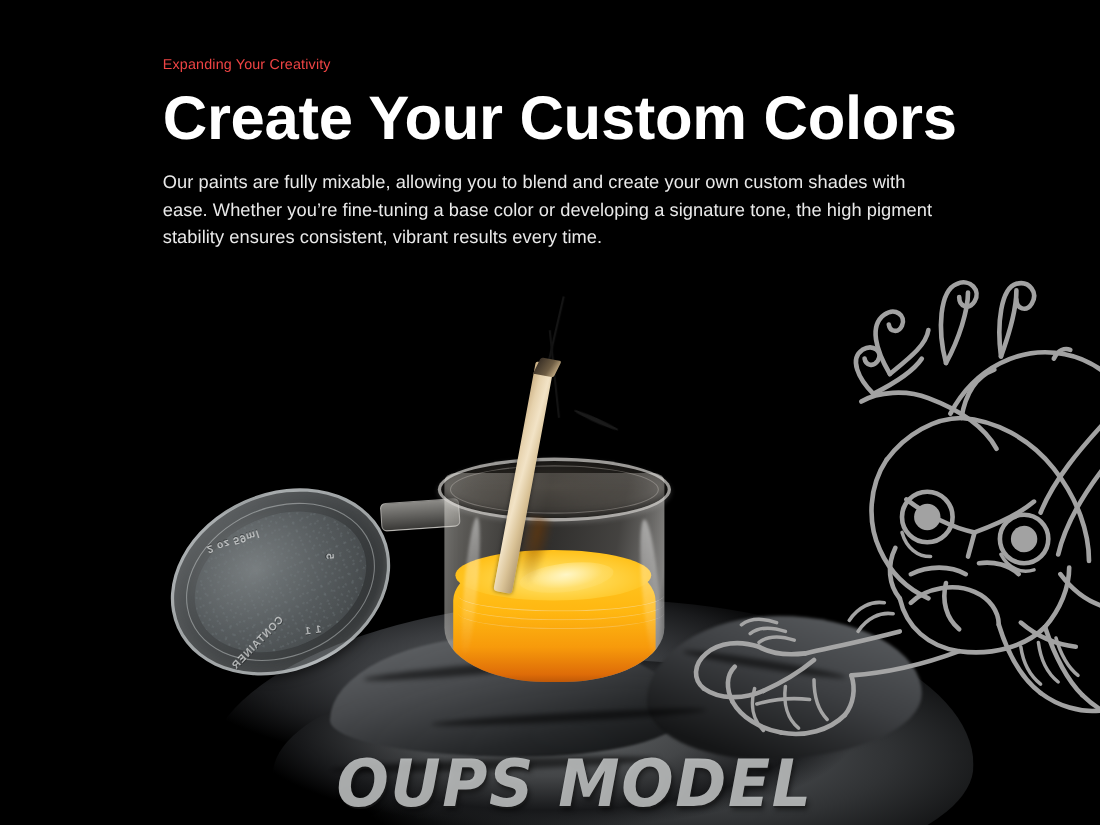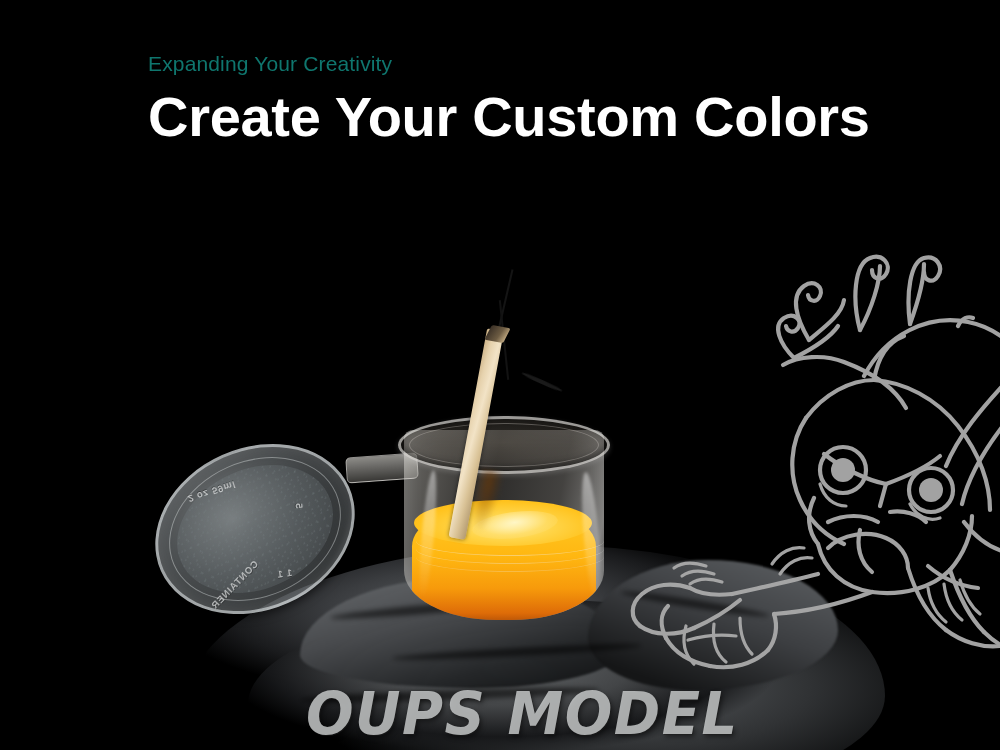--- a/index.html
+++ b/index.html
@@ -18,23 +18,23 @@
   }
 
   
   .copy-block {
     position:absolute;
     left:148px; top:50px;
     width:720px;
     z-index:40;
   }
   .eyebrow {
-    font-size:21px;
+    font-size:13px;
     letter-spacing:.15px;
-    color:#0f766e;
+    color:#ef4444;
     line-height:1.35;
     white-space:nowrap;
   }
   .headline {
     margin-top:9px;
     font-size:56px;
     font-weight:700;
     color:#ffffff;
     letter-spacing:-.3px;
     line-height:1.08;
@@ -466,15 +466,16 @@
       <path class="ml-thin" d="M316 362 C318 378 324 390 334 398"></path>
       <path class="ml-thin" d="M332 358 C336 372 342 384 352 392"></path>
     </svg>
   </div>
 
   <div class="watermark">OUPS MODEL</div>
 
   <div class="copy-block">
     <div class="eyebrow">Expanding Your Creativity</div>
     <h1 class="headline">Create Your Custom Colors</h1>
+    <p class="body-copy">Our paints are fully mixable, allowing you to blend and create your own custom shades with ease. Whether you’re fine-tuning a base color or developing a signature tone, the high pigment stability ensures consistent, vibrant results every time.</p>
   </div>
 
 </div>
 
 </body></html>

